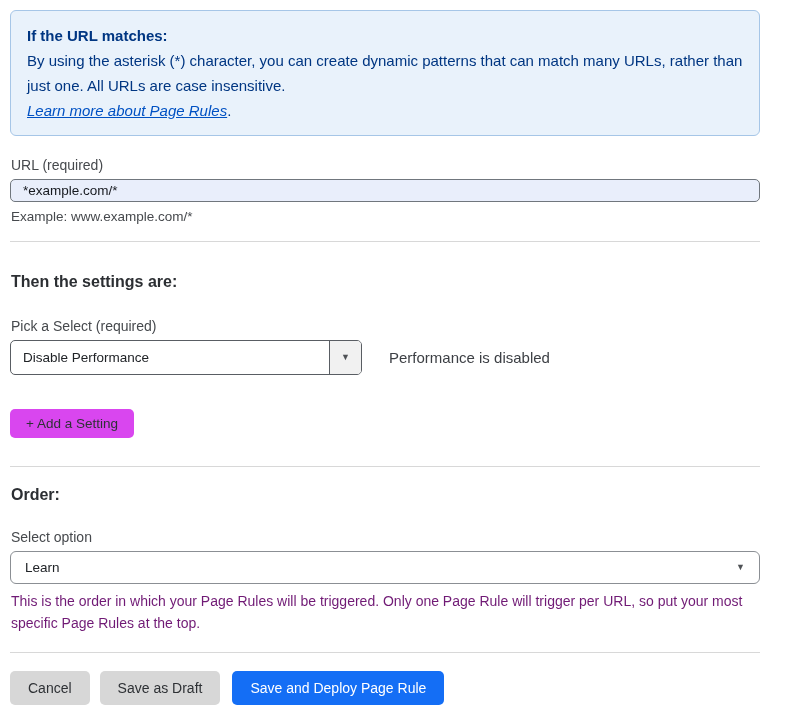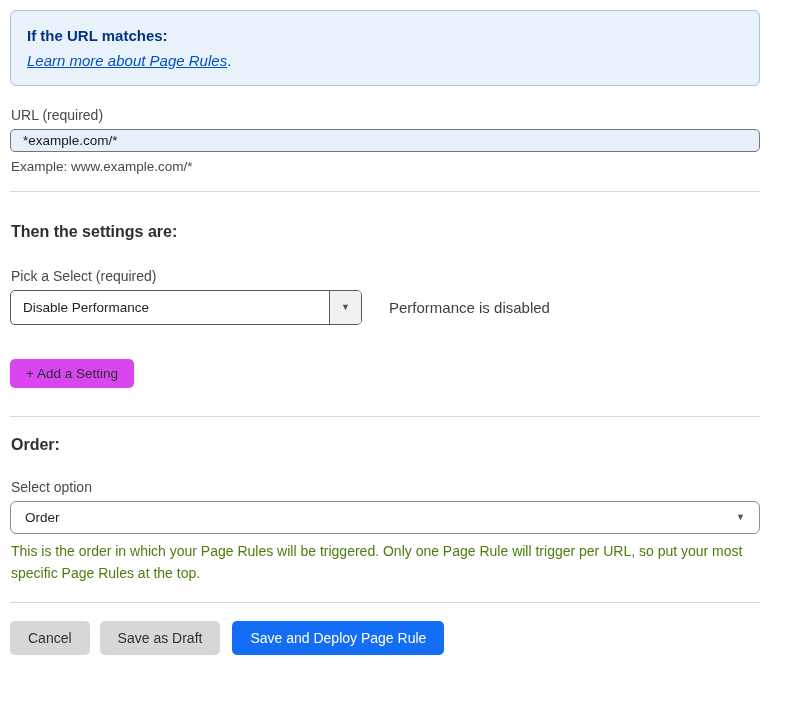--- a/index.html
+++ b/index.html
@@ -152,21 +152,21 @@
     background: #ffffff;
     padding: 0 14px;
     font-size: 13.5px;
     color: #202327;
     cursor: pointer;
   }
 
   .help-text {
     font-size: 14px;
     line-height: 22px;
-    color: #4d7c0f;
+    color: #701a75;
     margin: 6px 0 0 1px;
   }
 
   .footer {
     display: flex;
     align-items: center;
     gap: 10px;
     margin-top: 18px;
   }
   .btn {
@@ -189,20 +189,21 @@
   }
 </style>
 </head>
 <body>
 
 <div class="content">
 
 
   <div class="info-box">
     <div class="info-heading">If the URL matches:</div>
+    <div>By using the asterisk (*) character, you can create dynamic patterns that can match many URLs, rather than just one. All URLs are case insensitive.</div>
     <div><a class="info-link">Learn more about Page Rules</a><span>.</span></div>
   </div>
 
   <div class="field-label">URL (required)</div>
   <input class="url-input" type="text" value="*example.com/*" style="">
   <div class="example-text">Example: www.example.com/*</div>
 
   <hr class="divider hr1">
 
   <h2 class="section-heading settings-heading">Then the settings are:</h2>
@@ -219,21 +220,21 @@
   </div>
 
   <button class="add-setting-btn">+ Add a Setting</button>
 
   <hr class="divider hr2">
 
   <h2 class="section-heading order-heading">Order:</h2>
 
   <div class="field-label">Select option</div>
   <div class="order-select">
-    <span>Order</span>
+    <span>Learn</span>
     <span class="caret">▼</span>
   </div>
   <div class="help-text">This is the order in which your Page Rules will be triggered. Only one Page Rule will trigger per URL, so put your most specific Page Rules at the top.</div>
 
   <hr class="divider hr3">
 
   <div class="footer">
     <button class="btn btn-gray">Cancel</button>
     <button class="btn btn-gray">Save as Draft</button>
     <button class="btn btn-primary">Save and Deploy Page Rule</button>

